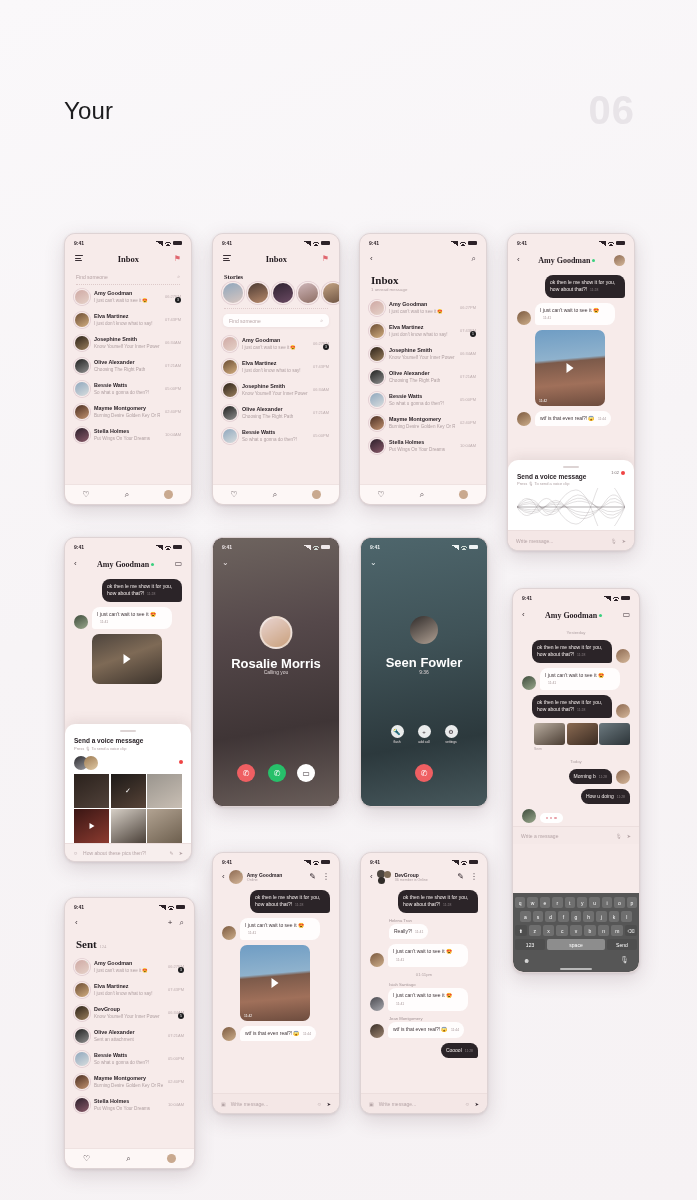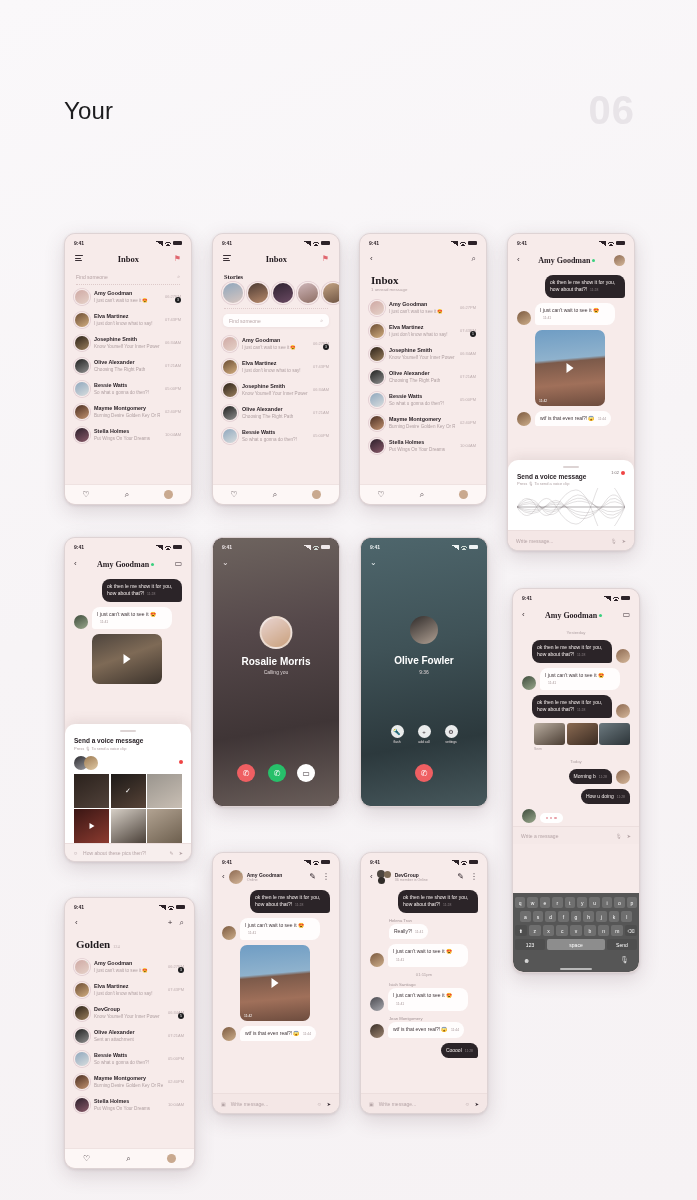--- a/index.html
+++ b/index.html
@@ -113,21 +113,21 @@
   .grab{width:16px;height:1.6px;background:#ddd4d4;border-radius:2px;margin:0 auto 5px;}
   .sh-t{font-size:6.5px;color:#231c21;font-weight:bold;}
   .sh-s{font-size:4px;color:#b0a2a4;margin-top:1.5px;}
   .sh-time{position:absolute;right:9px;top:10px;font-size:4px;color:#7a6e71;}
   .recdot{display:inline-block;width:4px;height:4px;border-radius:50%;background:#ef4444;margin-left:2px;vertical-align:middle;}
   .wave{height:38px;margin-top:2px;position:relative;}
   .wave svg{width:100%;height:100%;}
   
   .pgrid{display:grid;grid-template-columns:repeat(3,1fr);gap:1.5px;}
   .pgrid div{height:34px;}
-  .callname{position:absolute;left:0;right:0;text-align:center;font-size:10px;color:#fff;font-weight:bold;}
+  .callname{position:absolute;left:0;right:0;text-align:center;font-size:13px;color:#fff;font-weight:bold;}
   .callsub{position:absolute;left:0;right:0;text-align:center;font-size:5px;color:#ded5d6;}
   .callav{position:absolute;left:50%;transform:translateX(-50%);width:33px;height:33px;border-radius:50%;
     border:2px solid rgba(255,255,255,.5);overflow:hidden;}
   .cbtns{position:absolute;left:0;right:0;display:flex;justify-content:center;gap:11px;}
   .cb{width:18px;height:18px;border-radius:50%;display:flex;align-items:center;justify-content:center;font-size:8px;}
   .cb.red{background:#ef5f62;color:#fff;}
   .cb.grn{background:#27c06a;color:#fff;}
   .cb.wht{background:#fff;color:#3a2f35;}
   .cb.sm{width:13px;height:13px;background:rgba(255,255,255,.9);font-size:6px;color:#3a2f35;}
   .cblab{font-size:3.3px;color:#e4dcdd;text-align:center;margin-top:2px;}
@@ -583,21 +583,21 @@
   <div class="status" style="color:#eef3f4;">
     <span>9:41</span>
     <span class="right">
           <i class="bars" style="background:linear-gradient(to top right,transparent 48%,#eef3f4 48%)"></i>
           <i class="wifi" style="filter:invert(1)"></i>
           <i class="batt" style="background:#eef3f4"></i>
         </span>
   </div>
   <div style="position:absolute;left:9px;top:20px;color:#e9eff0;font-size:8px;">⌄</div>
   <div class="callav" style="top:78px;width:28px;height:28px;border:none;background:linear-gradient(150deg,#2f2b2a,#b0a093)"></div>
-  <div class="callname" style="top:117px;">Olive Fowler</div>
+  <div class="callname" style="top:117px;">Seen Fowler</div>
   <div class="callsub" style="top:131px;">9:36</div>
   <div class="cbtns" style="bottom:62px;gap:14px;">
     <div>
           <div class="cb sm">🔦</div>
           <div class="cblab">flash</div>
         </div>
     <div>
           <div class="cb sm">+</div>
           <div class="cblab">add call</div>
         </div>
@@ -731,21 +731,21 @@
         </span>
   </div>
   <div class="nav">
     <div class="ic">‹</div>
     <div style="display:flex;gap:7px;">
       <span class="ic">+</span>
       <span class="ic">⌕</span>
     </div>
   </div>
   <div class="bighead" style="padding-bottom:5px;">
-    <span>Golden</span>
+    <span>Sent</span>
     <span class="cnt">124</span>
   </div>
   <div class="list" id="schats">
         <div class="row">
           <div class="av ring" style="background: linear-gradient(150deg, rgb(207, 169, 164), rgb(230, 210, 201));">
             <i class="dot"></i>
           </div>
           <div class="rowmid">
             <div class="nm">Amy Goodman</div>
             <div class="pv">I just can't wait to see it 😍</div>

